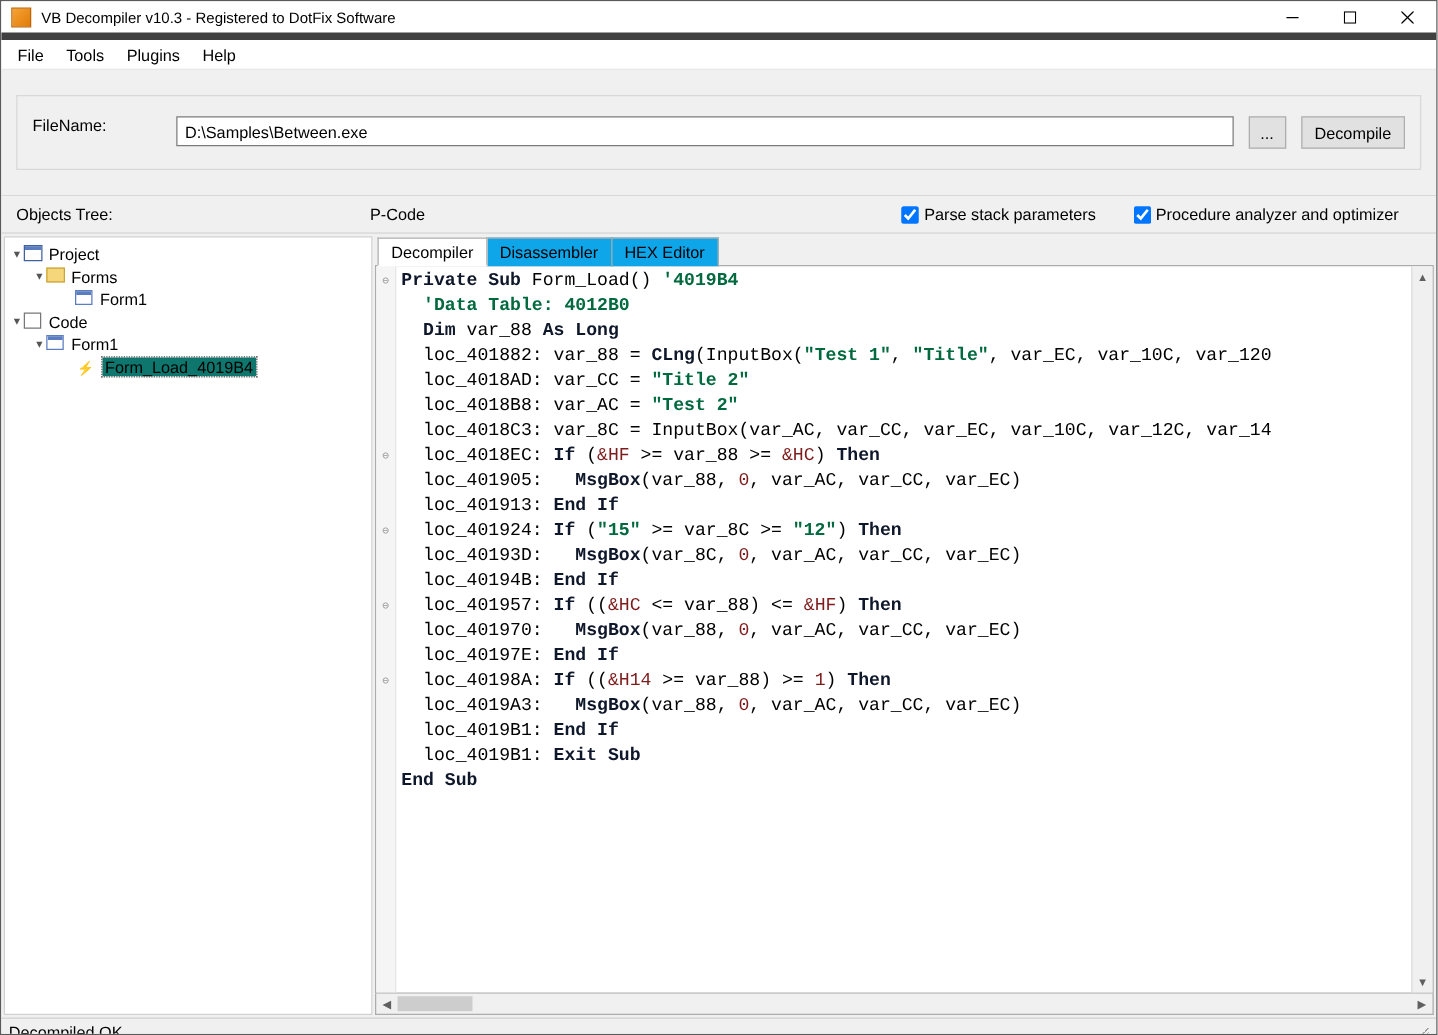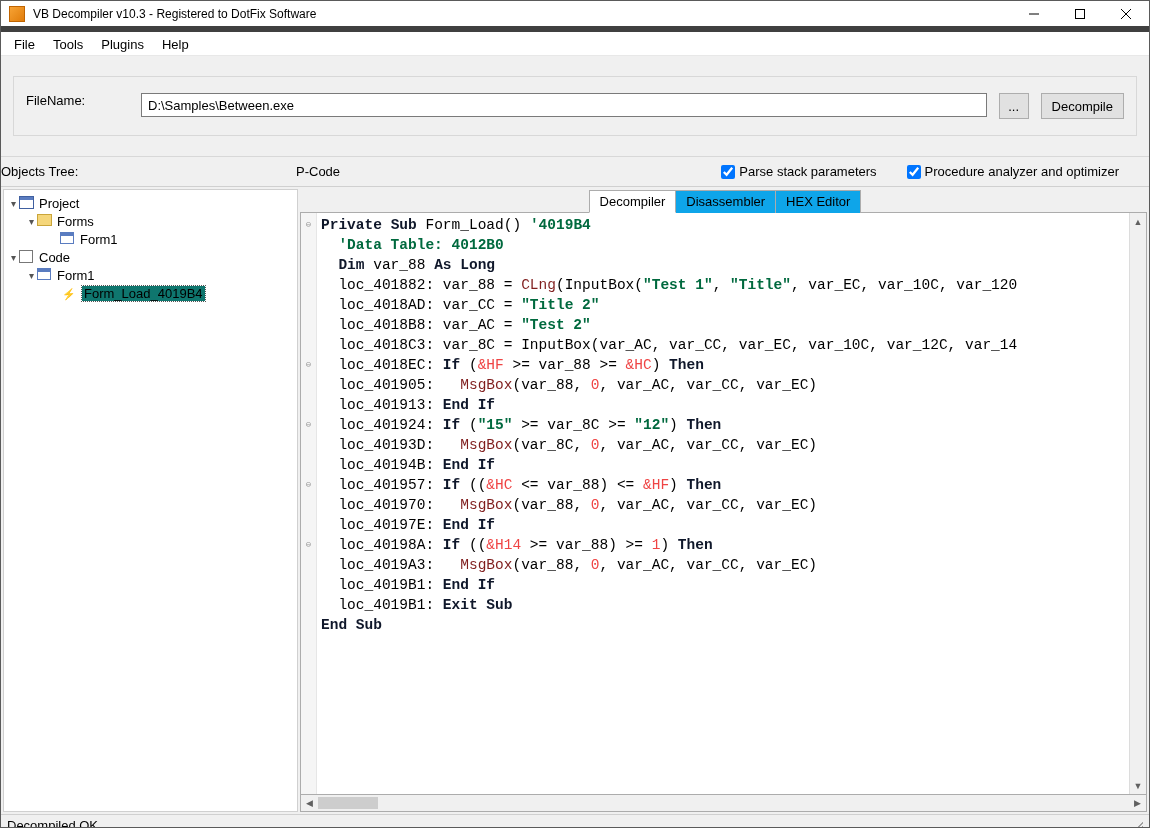--- a/index.html
+++ b/index.html
@@ -78,21 +78,21 @@
   .btn.browse { width:30px; padding:0; text-align:center; }
   
   .mid-header {
     display:flex;
     align-items:center;
     height:30px;
     background:#f0f0f0;
     border-bottom:1px solid #d0d0d0;
     font-size:13px;
   }
-  .mid-header .col-left { width:295px; padding-left:0; }
+  .mid-header .col-left { width:295px; padding-left:12px; }
   .mid-header .col-title { font-weight:normal; width:180px; }
   .mid-header .chk { display:flex; align-items:flex-end; gap:4px; margin-right:30px; }
   .mid-header input[type=checkbox]{ width:14px; height:14px; }
   
   .main {
     display:flex;
     height: calc(828px - 31px - 24px - 94px - 30px - 22px);
     background:#f0f0f0;
   }
   .tree-pane {
@@ -122,21 +122,20 @@
   .right-pane {
     flex:1;
     margin:2px 2px 2px 2px;
     display:flex; flex-direction:column;
     background:#f0f0f0;
   }
   .tabs {
     display:flex;
     background:#f0f0f0;
     padding-left:2px;
-    justify-content:center;
   }
   .tab {
     border:1px solid #acacac;
     border-bottom:none;
     background:#0ea5e9;
     padding:3px 10px;
     font-size:13px;
     margin-right:-1px;
     position:relative;
     top:1px;
@@ -169,24 +168,24 @@
     flex:1;
     font-family:"Consolas","Courier New",monospace;
     font-size:14.5px;
     line-height:20px;
     padding:2px 0 2px 4px;
     white-space:pre;
     overflow:hidden;
     color:#000;
   }
   .kw { color:#0f172a; font-weight:bold; }
-  .fn { color:#7f1d1d; font-weight:normal; }
+  .fn { color:#0f172a; font-weight:bold; }
   .cm { color:#00693e; font-weight:bold; }
   .st { color:#00693e; font-weight:bold; }
-  .nu { color:#ef4444; }
+  .nu { color:#7f1d1d; }
   .lb { color:#000; }
   .vscroll {
     width:17px; background:#f0f0f0; border-left:1px solid #dcdcdc;
     position:relative;
   }
   .vscroll .arrow { position:absolute; left:0; right:0; height:17px; display:flex; align-items:center; justify-content:center; color:#606060; font-size:9px;}
   .vscroll .arrow.up{top:0;}
   .vscroll .arrow.down{bottom:0;}
   .hscroll {
     height:17px;

